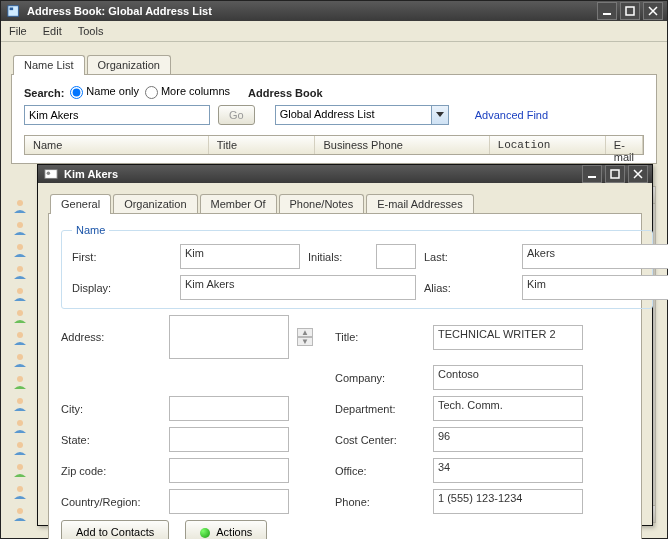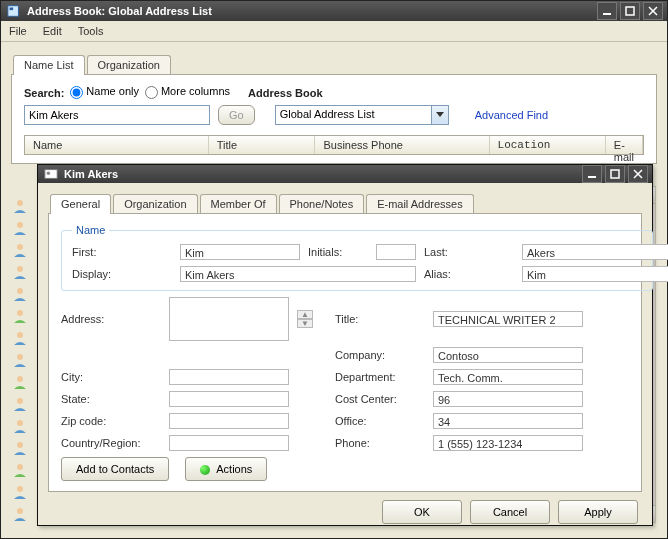--- a/index.html
+++ b/index.html
@@ -19,40 +19,40 @@
   .tab { border: 1px solid #aca899; border-bottom: none; padding: 3px 10px 4px; background: #f5f3ea; margin-right: 2px; border-radius: 3px 3px 0 0; color: #333; position: relative; top: 1px; }
   .tab.active { background: #fff; z-index: 3; font-weight: normal; }
   .panel { border: 1px solid #aca899; background: #fff; padding: 10px 12px 4px 12px; min-height: 90px; position: relative; }
 
   .searchrow { display: flex; align-items: flex-end; gap: 0; margin-bottom: 6px; }
   .lbl-bold { font-weight: bold; color: #222; }
   input[type=radio] { margin: 0 3px 0 6px; vertical-align: middle; }
   .row2 { display: flex; align-items: center; gap: 8px; }
   .txt { border: 1px solid #7f9db9; background: #fff; padding: 2px 4px; height: 20px; }
   .btn { background: linear-gradient(#fdfdfb,#e6e4d6); border: 1px solid #9c9a8b; border-radius: 3px; padding: 2px 10px; height: 20px; color: #444; }
-  .btn:disabled, .btn.disabled { color: #999; border-radius: 6px; }
+  .btn:disabled, .btn.disabled { color: #999; }
   .combo { display: flex; }
   .combo .txt { border-right: none; }
   .combo .dd { width: 18px; height: 20px; border: 1px solid #7f9db9; background: linear-gradient(#e9f2fb,#cfe2f4); display: flex; align-items: center; justify-content: center; }
   .link { color: #1a3fc0; }
 
   .cols-header { margin-top: 10px; border: 1px solid #aca899; background: linear-gradient(#fdfdfb,#ece9d8); height: 20px; display: flex; color: #333; }
   .cols-header div { padding: 3px 8px; border-right: 1px solid #d4d0c0; }
   .c-name{width:190px;} .c-title{width:110px;} .c-bp{width:180px;} .c-loc{width:120px;font-family:Liberation Mono, monospace;} .c-em{flex:1; border-right:none;}
 
   
   .dialog { position: absolute; left: 37px; top: 164px; width: 616px; height: 362px; border: 1px solid #111; background: #ece9d8; display: flex; flex-direction: column; box-shadow: 2px 2px 4px rgba(0,0,0,.25); }
   .dialog .titlebar { height: 24px; }
   .dlg-client { flex: 1; padding: 8px 10px 6px 10px; display: flex; flex-direction: column; }
   .dlg-panel { border: 1px solid #aca899; background: #fff; flex: 1; padding: 10px 12px 10px 12px; position: relative; }
   fieldset.namebox { border: 1px solid #c7dff0; border-radius: 3px; padding: 8px 10px 8px 10px; margin: 0 0 6px 0; }
   fieldset.namebox legend { color: #1a54a8; padding: 0 4px; font-size: 11px; }
   .grid { display: grid; grid-template-columns: 100px 120px 60px 40px 90px 120px; gap: 6px 8px; align-items: center; }
   .grid2 { display: grid; grid-template-columns: 100px 120px 30px 90px 150px; gap: 6px 8px; align-items: center; margin-top:4px; }
-  .ro { border: 1px solid #b9b9b9; background: #fff; padding: 2px 4px; height: 16px; color:#333; }
+  .ro { border: 1px solid #b9b9b9; background: #fff; padding: 2px 4px; height: 25px; color:#333; }
   .glbl { color: #333; }
   .spin { width: 16px; }
   .spin div { height: 9px; border: 1px solid #b9b9b9; background: #eee; font-size:8px; line-height:7px; text-align:center; color:#888; }
   .btnrow { margin-top: 6px; display: flex; gap: 16px; }
   .bigbtn { background: linear-gradient(#fdfdfb,#e6e4d6); border: 1px solid #9c9a8b; border-radius: 3px; padding: 4px 14px; height: 24px; }
   .greenball { width: 10px; height: 10px; background: radial-gradient(circle at 30% 30%, #7cff6a, #1a9a12); border-radius: 50%; display:inline-block; margin-right:6px; vertical-align:middle; }
   .dlg-footer { display: flex; justify-content: flex-end; gap: 8px; padding: 8px 4px 0 0; }
   .dlg-footer .bigbtn { width: 80px; text-align:center; }
 
   .leftstrip { position:absolute; left:12px; top:198px; width:20px; display:flex; flex-direction:column; gap:6px; }

